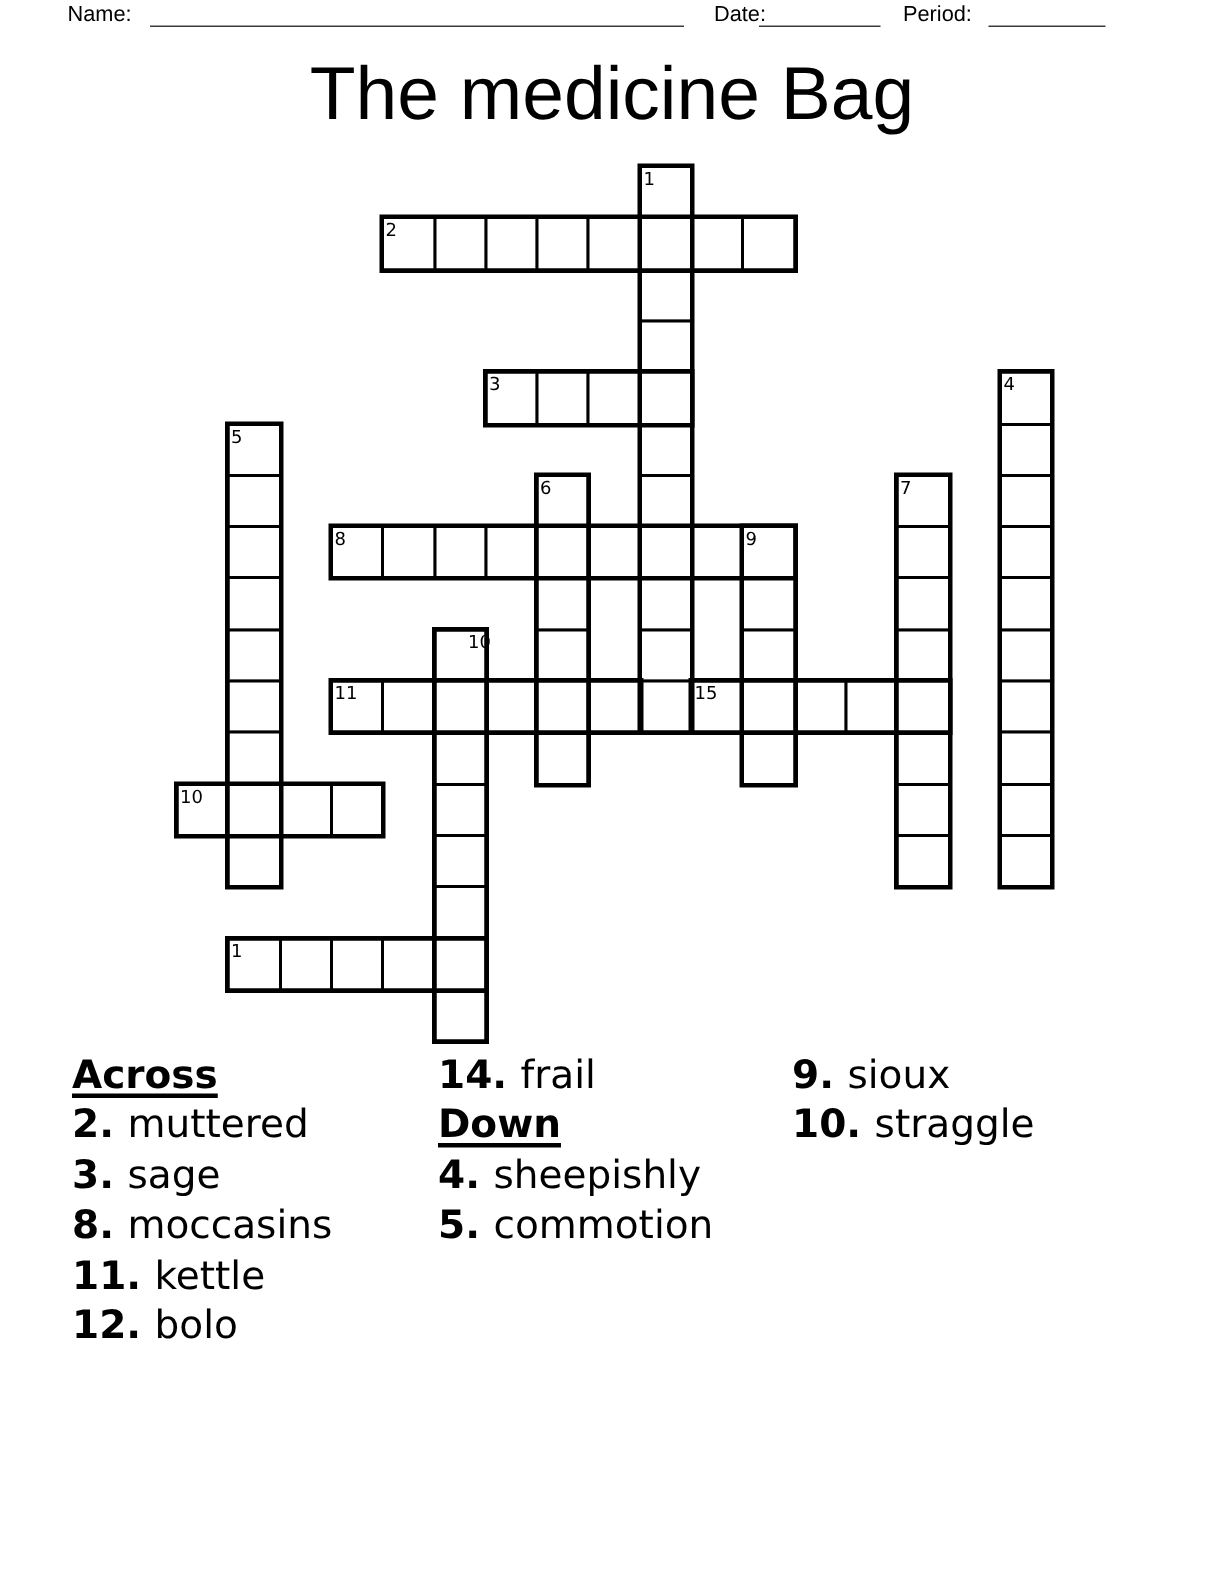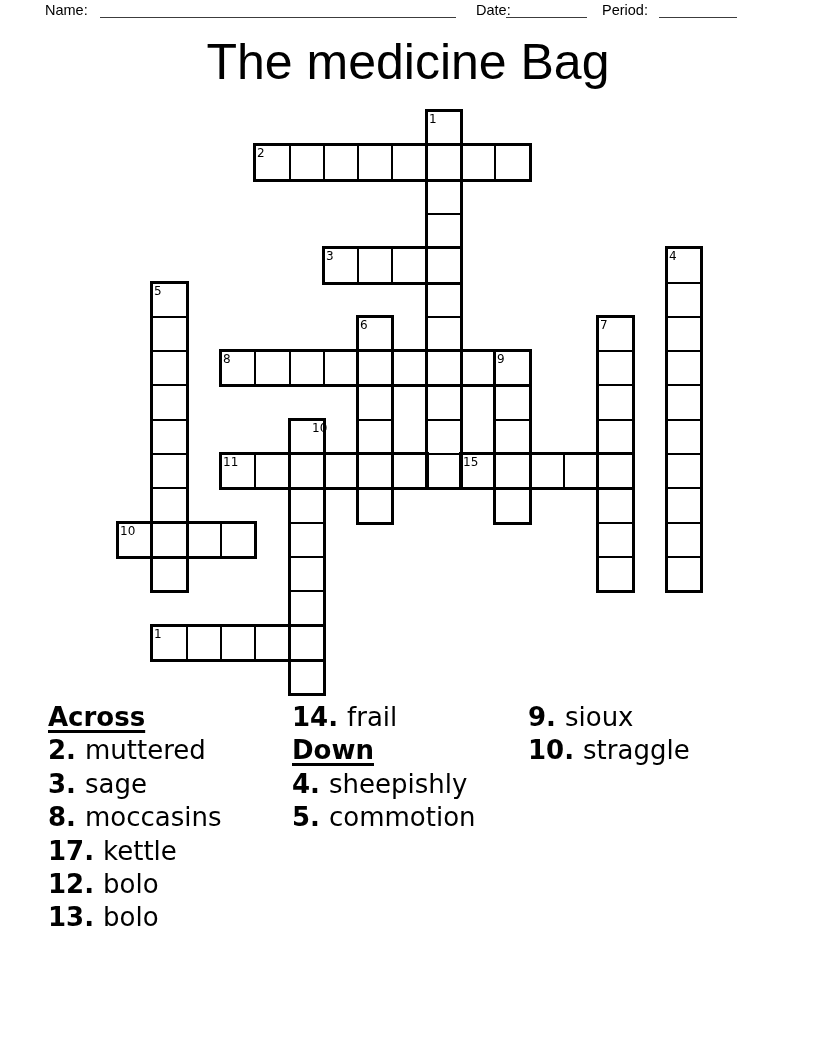--- a/index.html
+++ b/index.html
@@ -191,23 +191,22 @@
       <div class="cell-num" style="left: 120px; top: 525px;">10</div>
       <div class="cell-num" style="left: 154px; top: 628px;">1</div>
     </div>
 
   <div>
     <div class="clue-col clue-col-1" id="clue-col-0">
         <div class="clue-header">Across</div>
         <div class="clue"><span class="cnum">2.</span><span class="ctext">muttered</span></div>
         <div class="clue"><span class="cnum">3.</span><span class="ctext">sage</span></div>
         <div class="clue"><span class="cnum">8.</span><span class="ctext">moccasins</span></div>
-        <div class="clue"><span class="cnum">17.</span><span class="ctext">kettle</span></div>
+        <div class="clue"><span class="cnum">11.</span><span class="ctext">kettle</span></div>
         <div class="clue"><span class="cnum">12.</span><span class="ctext">bolo</span></div>
-        <div class="clue"><span class="cnum">13.</span><span class="ctext">bolo</span></div>
       </div>
     <div class="clue-col clue-col-2" id="clue-col-1">
         <div class="clue"><span class="cnum">14.</span><span class="ctext">frail</span></div>
         <div class="clue-header">Down</div>
         <div class="clue"><span class="cnum">4.</span><span class="ctext">sheepishly</span></div>
         <div class="clue"><span class="cnum">5.</span><span class="ctext">commotion</span></div>
       </div>
     <div class="clue-col clue-col-3" id="clue-col-2">
         <div class="clue"><span class="cnum">9.</span><span class="ctext">sioux</span></div>
         <div class="clue"><span class="cnum">10.</span><span class="ctext">straggle</span></div>

